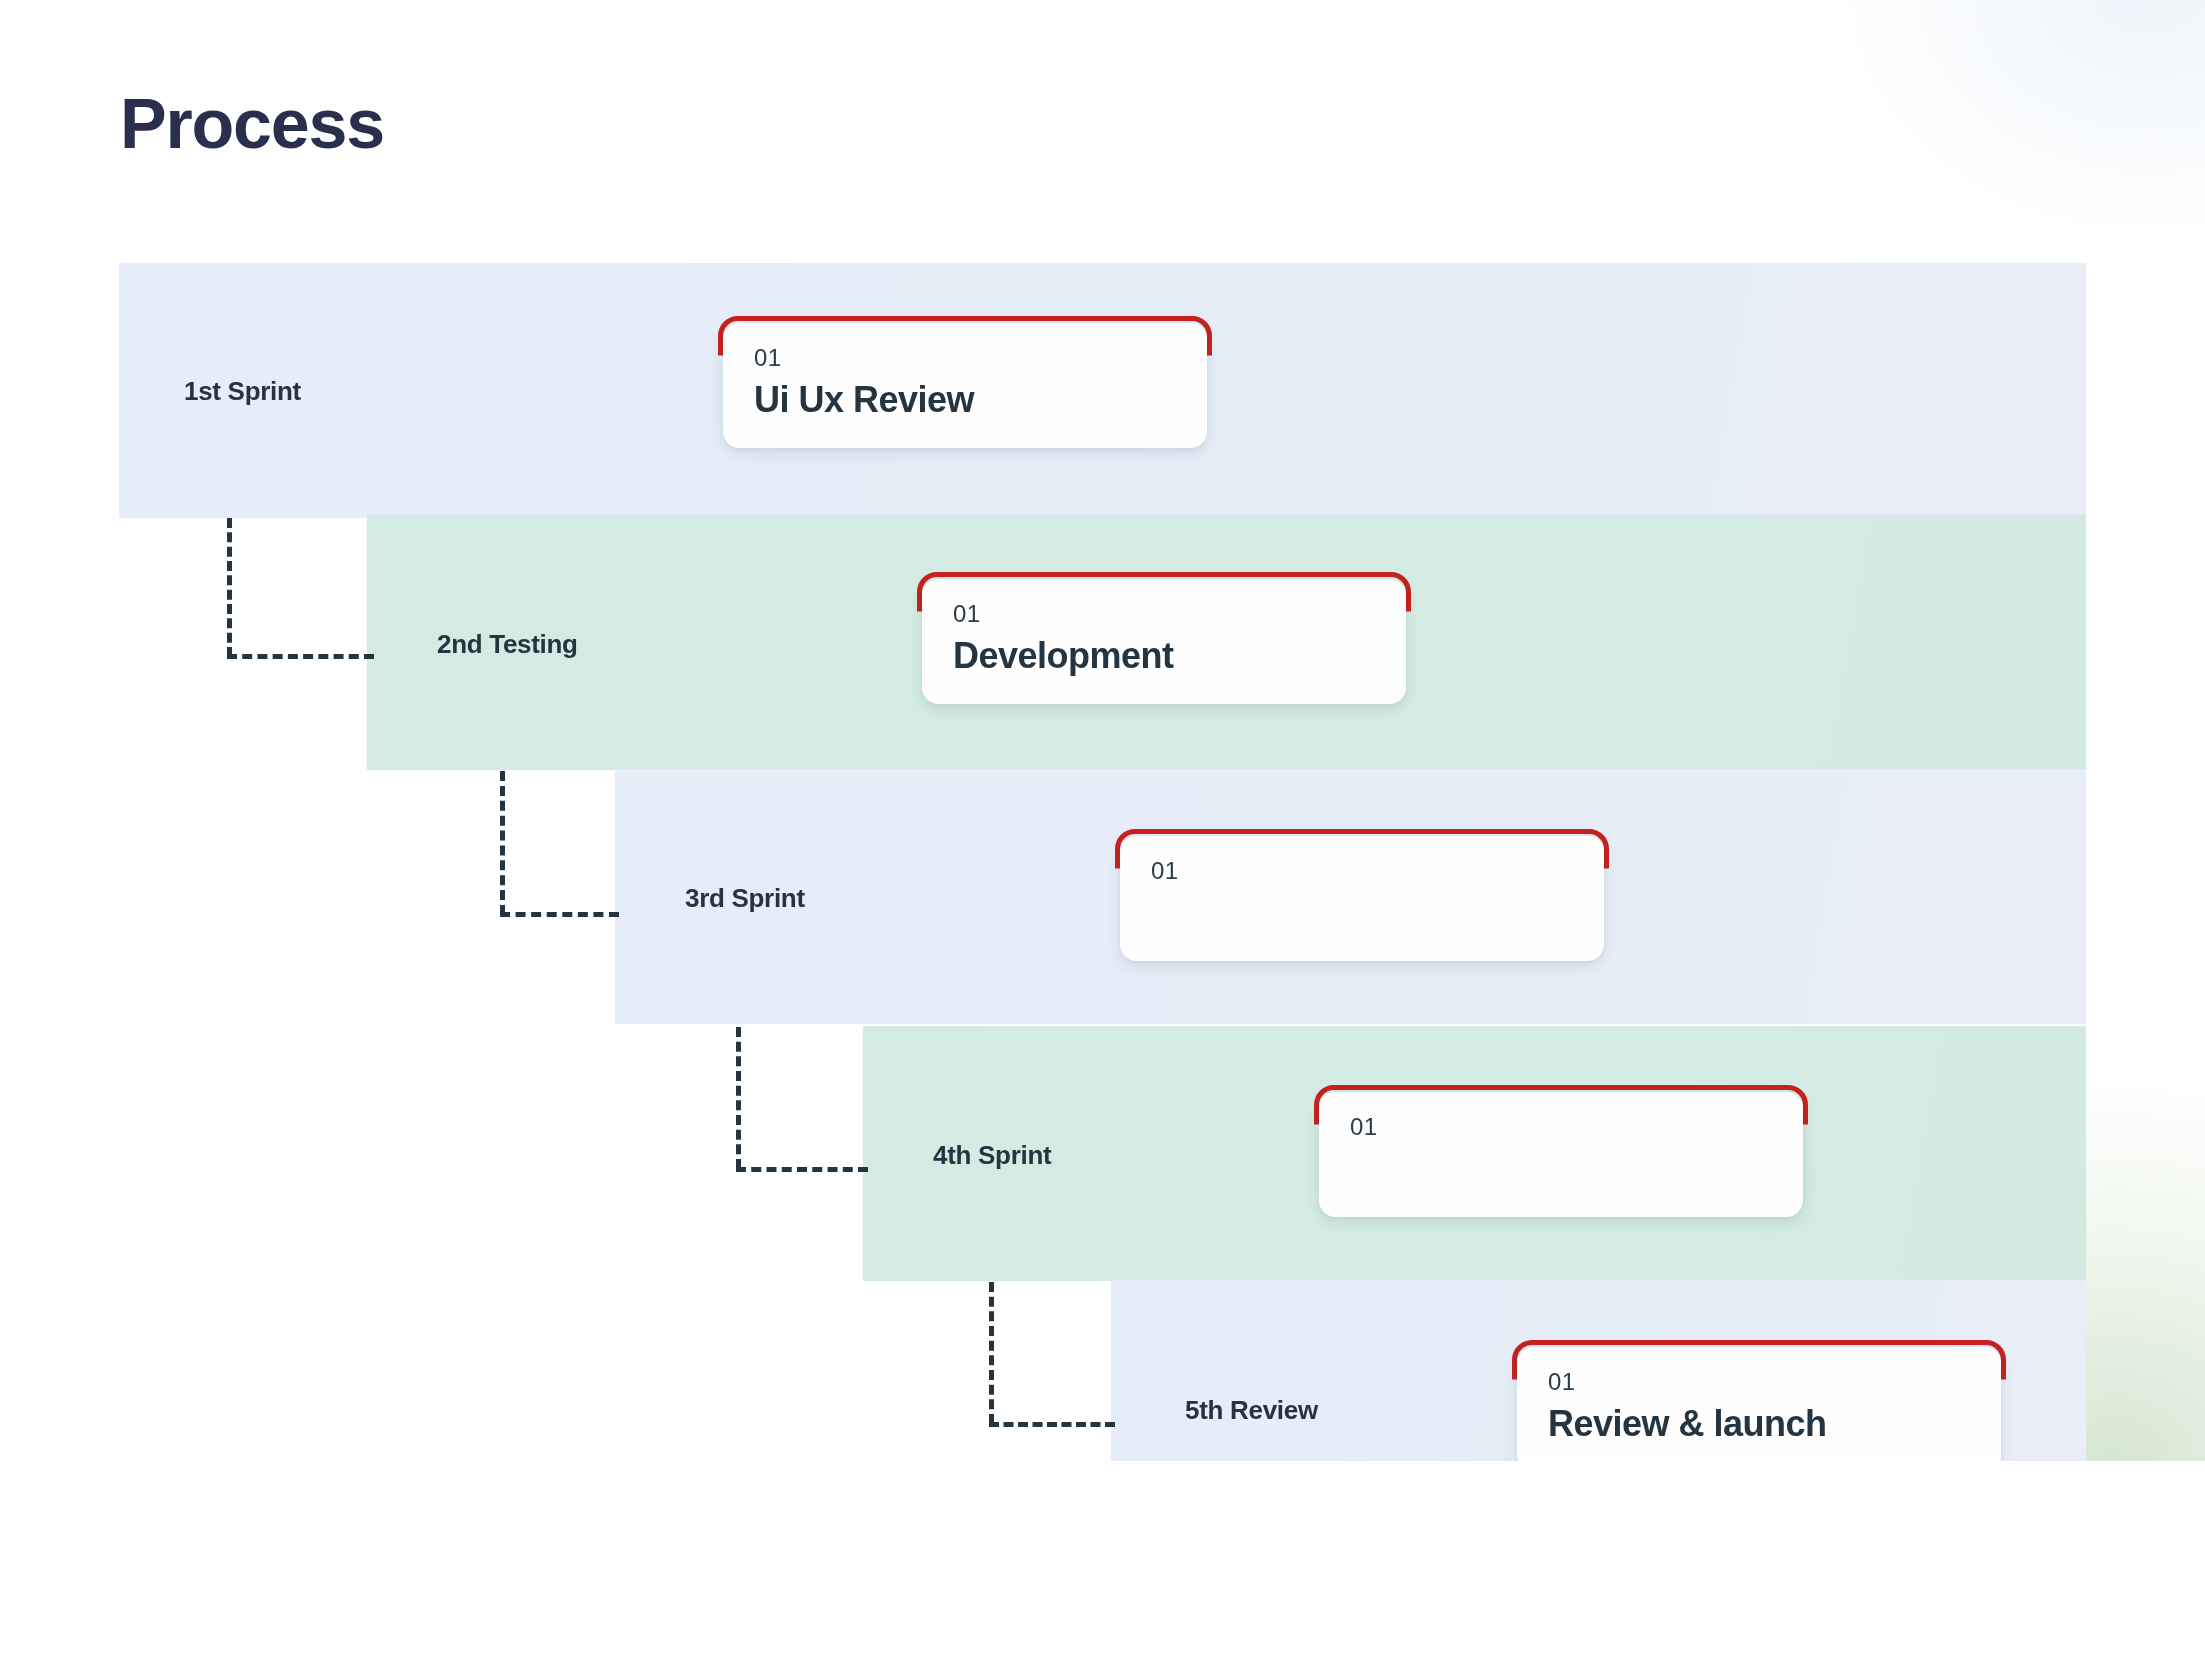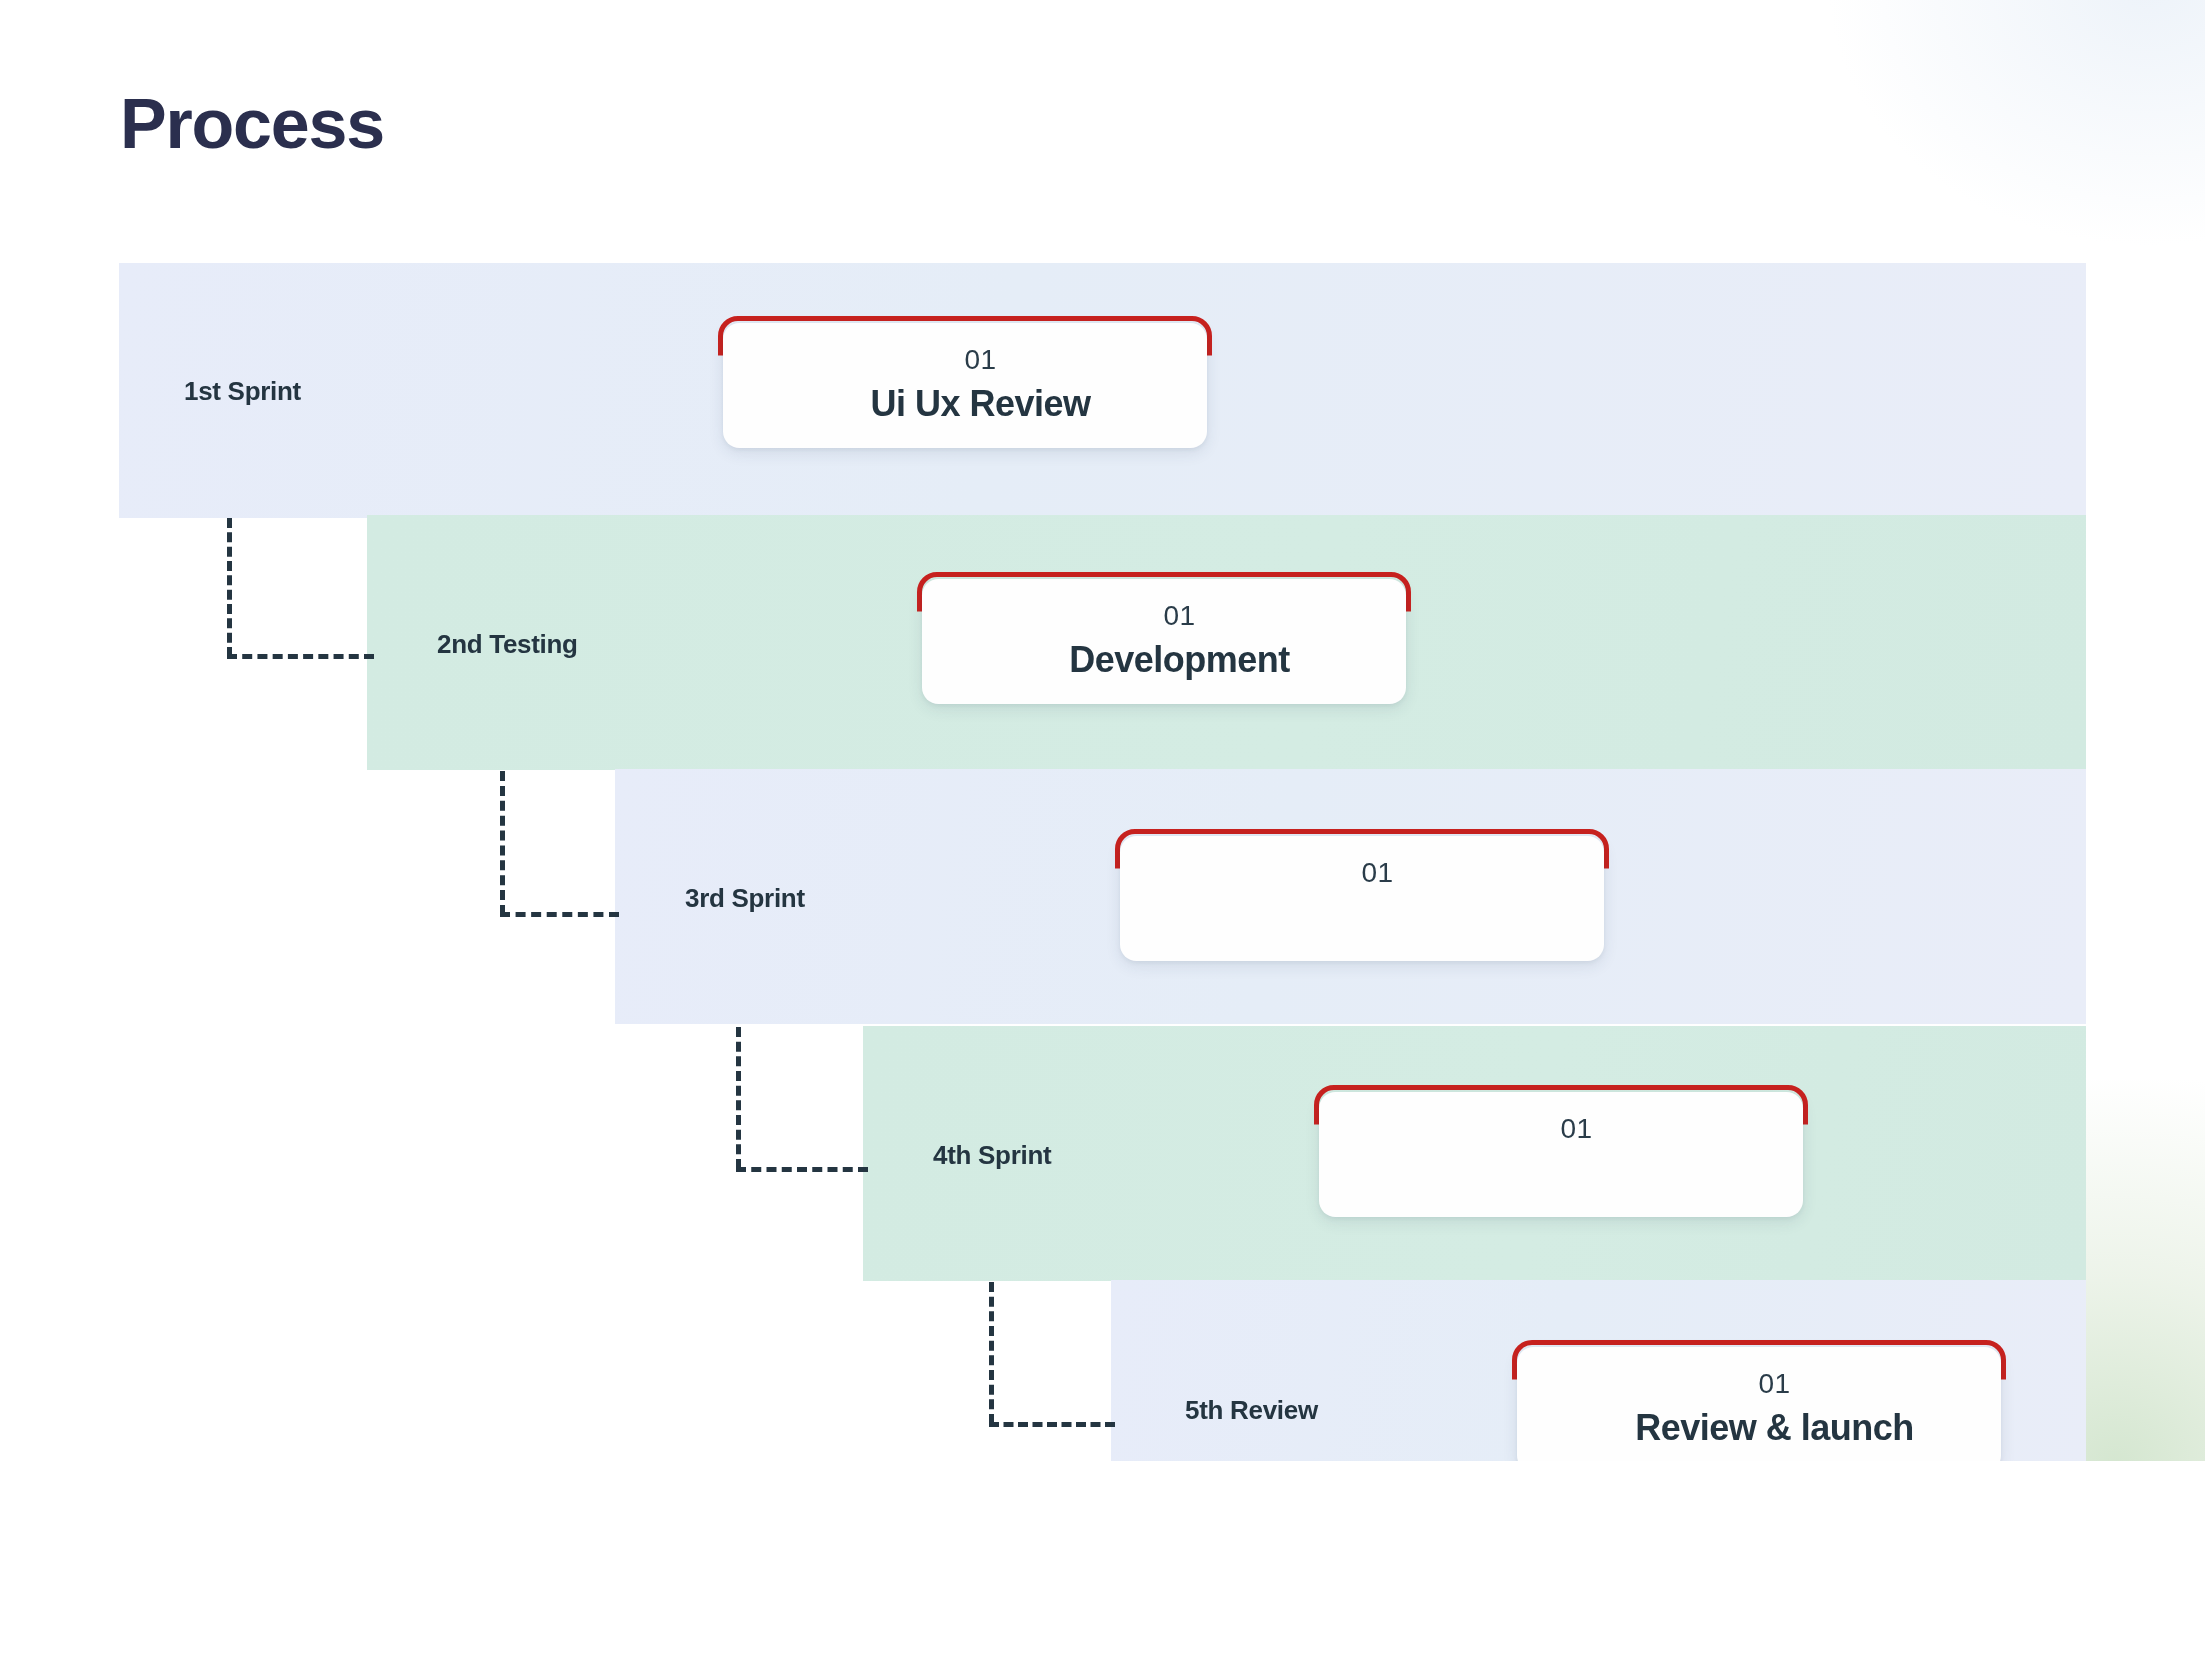--- a/index.html
+++ b/index.html
@@ -7,21 +7,20 @@
     padding: 0;
     background: #ffffff;
   }
   .page {
     position: relative;
     width: 2205px;
     height: 1461px;
     overflow: hidden;
     background: #ffffff;
     font-family: "Liberation Sans", sans-serif;
-    text-align: center;
     -webkit-font-smoothing: antialiased;
   }
   
   .glow-br {
     position: absolute;
     right: -99px;
     bottom: -132px;
     width: 629px;
     height: 513px;
     background: radial-gradient(ellipse at 70% 75%, rgba(205,226,200,0.85) 0%, rgba(222,234,216,0.55) 35%, rgba(255,255,255,0) 72%);
@@ -121,21 +120,21 @@
     top: 6.6px;
     right: 5px;
     bottom: 0;
     background: #fefefe;
     border-radius: 16.5px;
     box-shadow: 0 5px 15px rgba(40,60,90,0.10), 0 1.7px 4.1px rgba(40,60,90,0.06);
     padding: 21.5px 0 0 31px;
     box-sizing: border-box;
   }
   .card-num {
-    font-size: 28px;
+    font-size: 24px;
     font-weight: normal;
     color: #2a3c49;
     letter-spacing: 0.4px;
     line-height: 1.15;
   }
   .card-title {
     font-size: 36px;
     font-weight: bold;
     color: #243541;
     letter-spacing: -0.5px;

